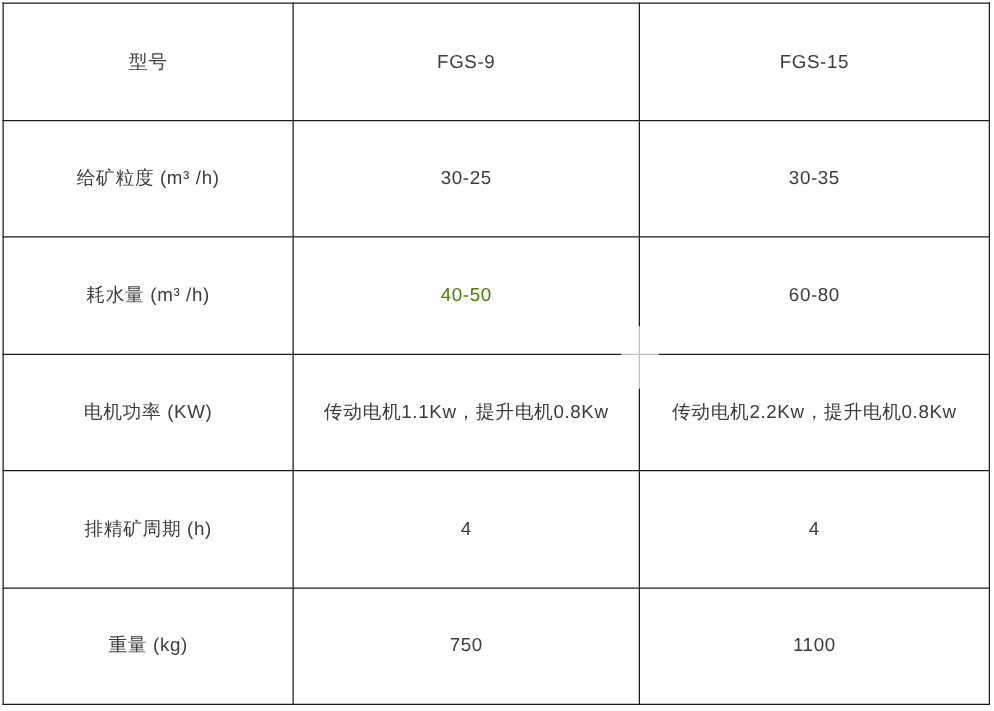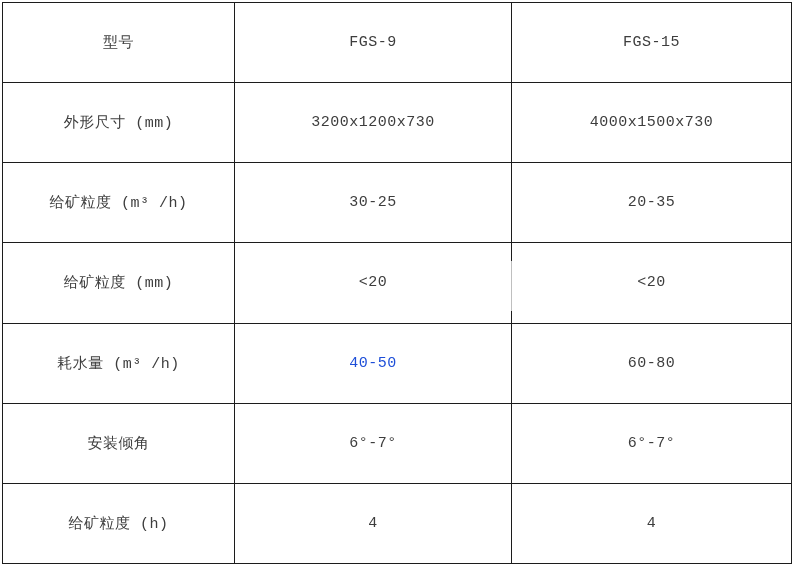--- a/index.html
+++ b/index.html
@@ -6,21 +6,21 @@
     margin: 0;
     padding: 0;
     background: #ffffff;
   }
   .screen {
     position: relative;
     width: 795px;
     height: 569px;
     background: #ffffff;
     overflow: hidden;
-    font-family: Liberation Mono, monospace;
+    font-family: Liberation Sans, sans-serif;
   }
   table.spec-table {
     position: absolute;
     left: 2px;
     top: 2px;
     width: 789px;
     height: 562px;
     border-collapse: collapse;
     table-layout: fixed;
   }
@@ -29,21 +29,21 @@
     text-align: center;
     vertical-align: middle;
     font-size: 15px;
     color: #3d3d3d;
     padding: 0 4px;
     letter-spacing: 0.5px;
     white-space: nowrap;
     overflow: hidden;
   }
   table.spec-table td.muted {
-    color: #1d4ed8;
+    color: #4d7c0f;
   }
   col.c-label  { width: 232px; }
   col.c-fgs12  { width: 277px; }
   col.c-fgs15  { width: 280px; }
   .watermark-blob {
     position: absolute;
     left: 497px;
     top: 261px;
     width: 30px;
     height: 50px;
@@ -61,45 +61,40 @@
       <col class="c-fgs12">
       <col class="c-fgs15">
     </colgroup>
     <tbody id="spec-table-body">
         <tr>
           <td>型号</td>
           <td>FGS-9</td>
           <td>FGS-15</td>
         </tr>
         <tr>
-          <td>外形尺寸 (mm)</td>
-          <td>3200x1200x730</td>
-          <td>4000x1500x730</td>
-        </tr>
-        <tr>
           <td>给矿粒度 (m³ /h)</td>
           <td>30-25</td>
-          <td>20-35</td>
-        </tr>
-        <tr>
-          <td>给矿粒度 (mm)</td>
-          <td>&lt;20</td>
-          <td>&lt;20</td>
+          <td>30-35</td>
         </tr>
         <tr>
           <td>耗水量 (m³ /h)</td>
           <td class="muted">40-50</td>
           <td>60-80</td>
         </tr>
         <tr>
-          <td>安装倾角</td>
-          <td>6°-7°</td>
-          <td>6°-7°</td>
+          <td>电机功率 (KW)</td>
+          <td>传动电机1.1Kw，提升电机0.8Kw</td>
+          <td>传动电机2.2Kw，提升电机0.8Kw</td>
         </tr>
         <tr>
-          <td>给矿粒度 (h)</td>
+          <td>排精矿周期 (h)</td>
           <td>4</td>
           <td>4</td>
+        </tr>
+        <tr>
+          <td>重量 (kg)</td>
+          <td>750</td>
+          <td>1100</td>
         </tr>
       </tbody>
   </table>
   <div class="watermark-blob"></div>
 </div>
 
 </body></html>

